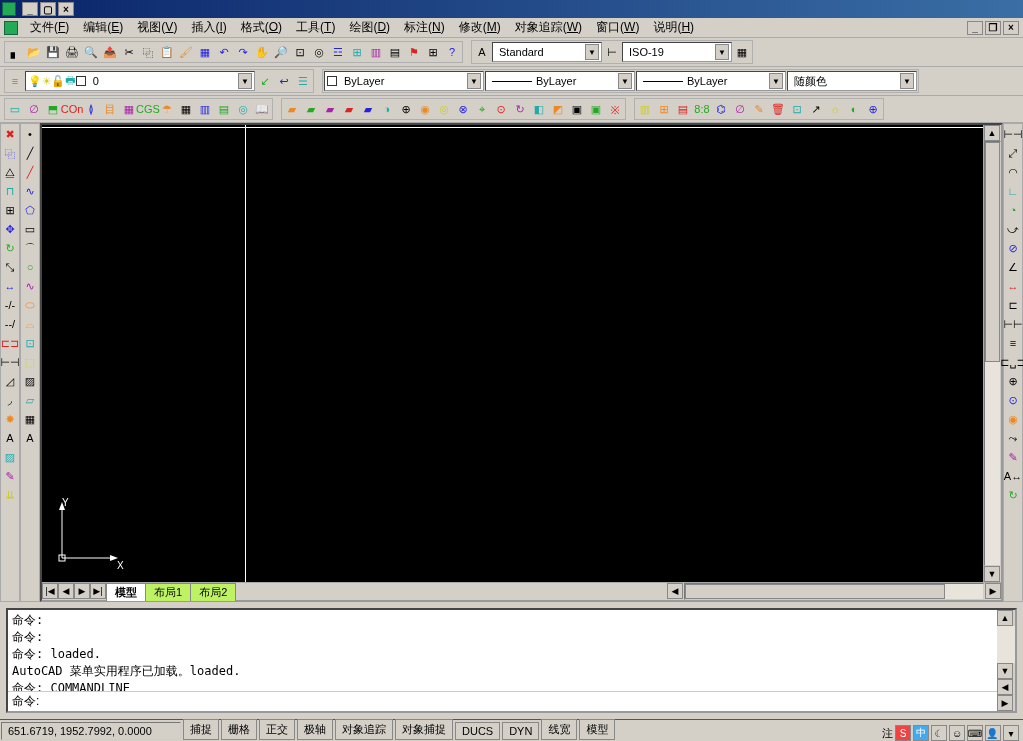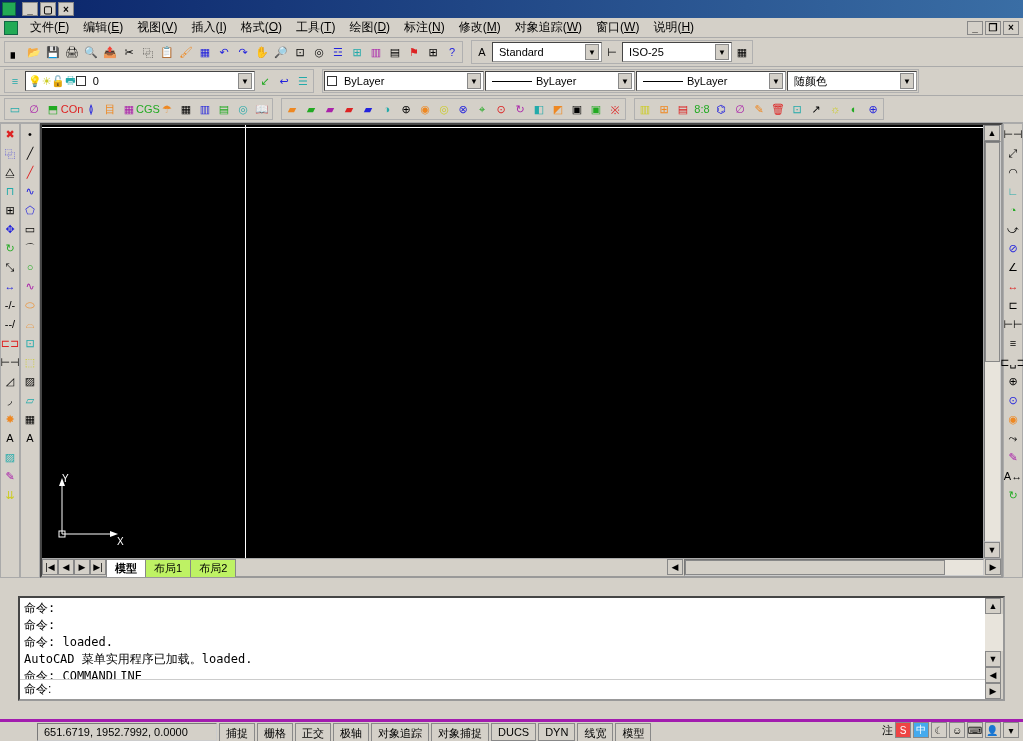--- a/index.html
+++ b/index.html
@@ -120,44 +120,43 @@
 .hscroll-thumb { position:absolute; left:0; width:260px; top:0; bottom:0; background:#d4d0c8; border:1px solid #888;}
 
 .vscroll { width:18px; background:#d4d0c8; display:flex; flex-direction:column; border-left:1px solid #aaa;}
 .vscroll-track { flex:1; background:#e8e4dc; border:1px inset #ccc; position:relative;}
 .vscroll-thumb { position:absolute; top:0; height:220px; left:0; right:0; background:#d4d0c8; border:1px solid #888;}
 
 .cmdline-area {
   height: 105px;
   display:flex;
   border:2px inset #999;
-  margin:18px;
+  margin:6px;
 }
 .cmd-history {
   flex:1;
   background:#fff;
   font-family: "SimSun", monospace;
   font-size:12px;
   padding:2px 4px;
   overflow:hidden;
   white-space:pre-wrap;
 }
 .cmd-input-row { display:flex; border-top:1px solid #ccc; padding:1px 4px; background:#fff;}
 .cmd-prompt { margin-right:4px; }
 .cmd-scroll { width:18px; background:#d4d0c8; display:flex; flex-direction:column;}
 .cmd-wrap { flex:1; display:flex; flex-direction:column;}
 
 .statusbar {
   height:22px;
   background:#d4d0c8;
-  border-top:3px solid #a21caf;
+  border-top:1px solid #a21caf;
   display:flex;
-  align-items:flex-start;
+  align-items:flex-end;
   font-size:11px;
-  padding-left:36px;
 }
 .status-coords { width:180px; padding:2px 6px; border:1px inset #ccc; margin:1px;}
 .status-toggle { padding:2px 6px; border:1px solid #888; margin:1px; cursor:pointer; background:#d4d0c8;}
 .status-right { margin-left:auto; display:flex; align-items:center; gap:2px; padding-right:4px;}
 .tray-icon { width:16px; height:16px; border:1px solid #888; display:flex; align-items:center; justify-content:center; font-size:10px;}
 
 
 .ic { display:inline-block; }
 .c-r{color:#d22;} .c-g{color:#2a2;} .c-b{color:#22d;} .c-y{color:#cc2;} .c-o{color:#e82;} .c-p{color:#a2a;} .c-c{color:#2aa;}
 </style>
@@ -273,21 +272,21 @@
         <span class="ic">A</span>
       </div>
     <div class="dropdown" style="width:110px;">
       <span class="dd-text">Standard</span>
       <span class="dd-arrow">▼</span>
     </div>
     <div class="tb-btn">
         <span class="ic">⊢</span>
       </div>
     <div class="dropdown" style="width:110px;">
-      <span class="dd-text">ISO-25</span>
+      <span class="dd-text">ISO-19</span>
       <span class="dd-arrow">▼</span>
     </div>
     <div class="tb-btn">
         <span class="ic">▦</span>
       </div>
   </div>
 </div>
 
 <div class="toolbar-row">
   <div class="tb-group">

